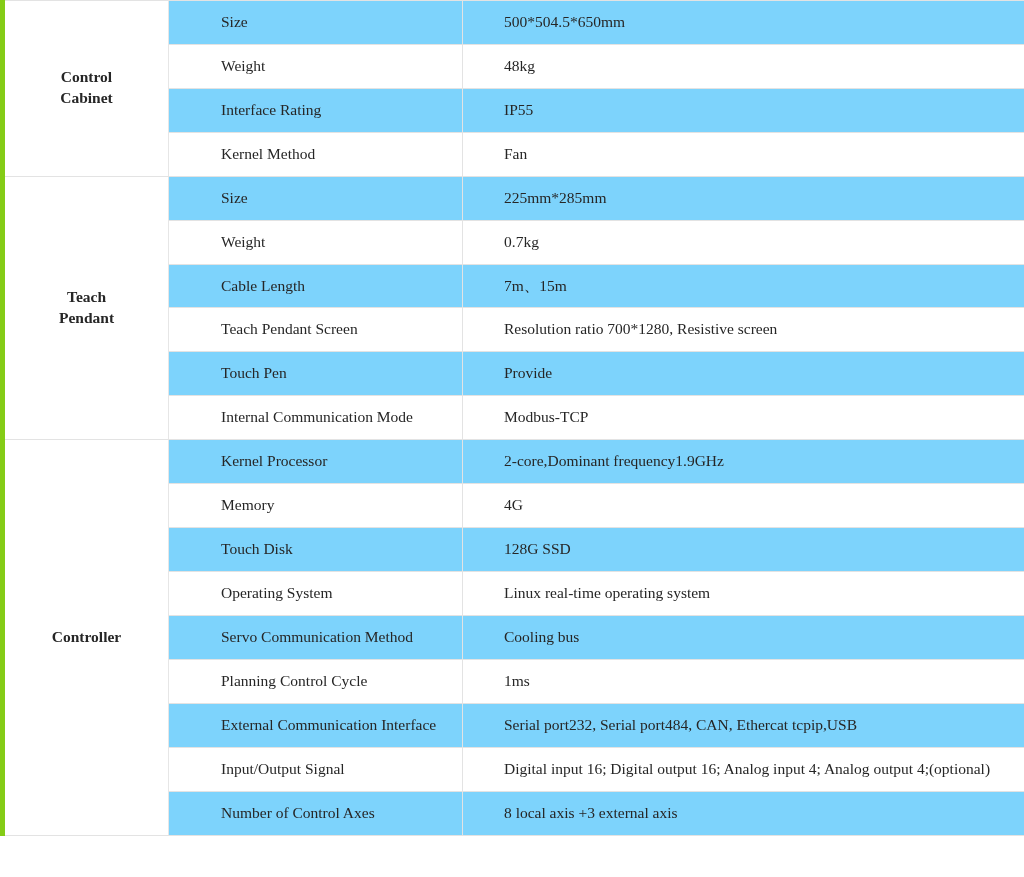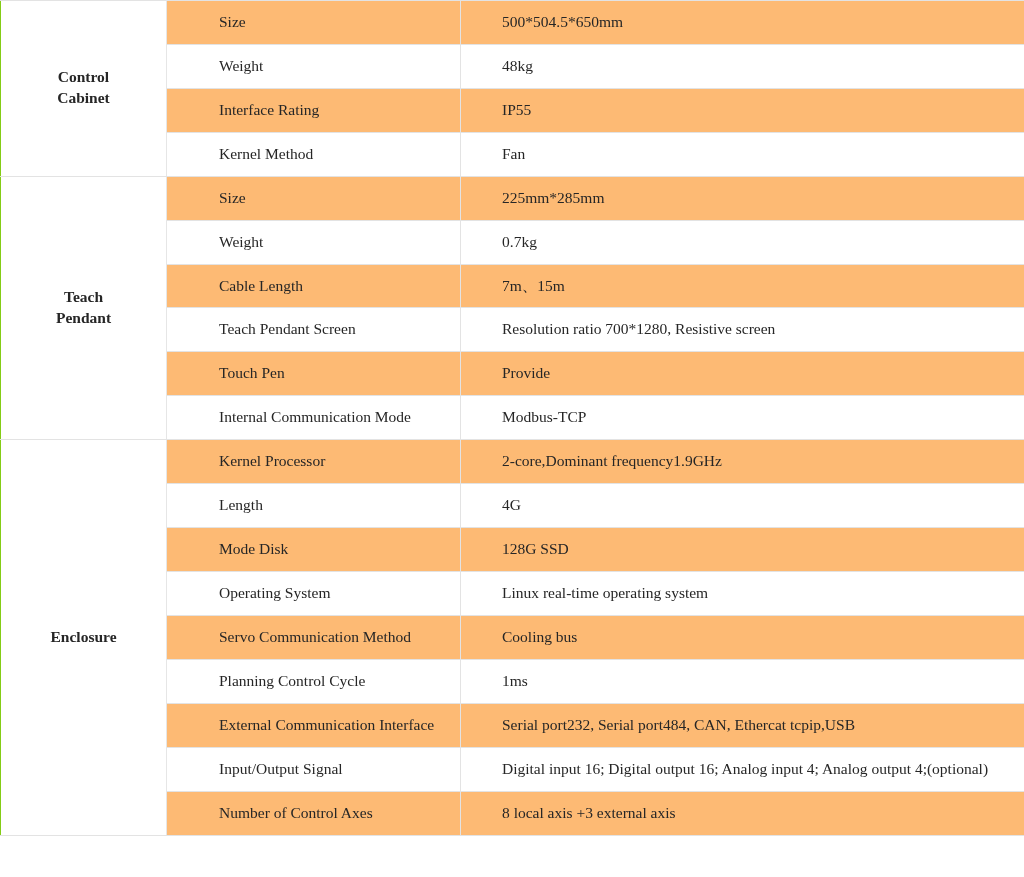--- a/index.html
+++ b/index.html
@@ -27,37 +27,37 @@
   .spec-table td {
     border: 1px solid #e3e3e3;
     padding: 0;
     vertical-align: middle;
   }
 
   td.group-cell {
     text-align: center;
     font-weight: bold;
     background: #ffffff;
-    border-left: 1px solid #84cc16;
+    border-left: 5px solid #84cc16;
     border-right: 1px solid #e6e6e6;
     padding: 4px 6px;
     line-height: 1.35;
     font-size: 15.5px;
   }
   td.param-cell {
     padding: 11px 14px 11px 52px;
     line-height: 1.35;
   }
   td.value-cell {
     padding: 11px 14px 11px 41px;
     line-height: 1.35;
   }
   tr.shade td.param-cell,
   tr.shade td.value-cell {
-    background: #fdba74;
+    background: #7dd3fc;
   }
   tr.plain td.param-cell,
   tr.plain td.value-cell {
     background: #ffffff;
     margin-left: 12px;
   }
   .group-sep td {
     border-top: 1px solid #d9d9d9;
   }
 </style>
@@ -107,30 +107,30 @@
       </tr>
       <tr class="shade">
         <td class="param-cell">Touch Pen</td>
         <td class="value-cell">Provide</td>
       </tr>
       <tr class="plain">
         <td class="param-cell">Internal Communication Mode</td>
         <td class="value-cell">Modbus-TCP</td>
       </tr>
       <tr class="shade group-sep">
-        <td class="group-cell" rowspan="9">Enclosure</td>
+        <td class="group-cell" rowspan="9">Controller</td>
         <td class="param-cell">Kernel Processor</td>
         <td class="value-cell">2-core,Dominant frequency1.9GHz</td>
       </tr>
       <tr class="plain">
-        <td class="param-cell">Length</td>
+        <td class="param-cell">Memory</td>
         <td class="value-cell">4G</td>
       </tr>
       <tr class="shade">
-        <td class="param-cell">Mode Disk</td>
+        <td class="param-cell">Touch Disk</td>
         <td class="value-cell">128G SSD</td>
       </tr>
       <tr class="plain">
         <td class="param-cell">Operating System</td>
         <td class="value-cell">Linux real-time operating system</td>
       </tr>
       <tr class="shade">
         <td class="param-cell">Servo Communication Method</td>
         <td class="value-cell">Cooling bus</td>
       </tr>

